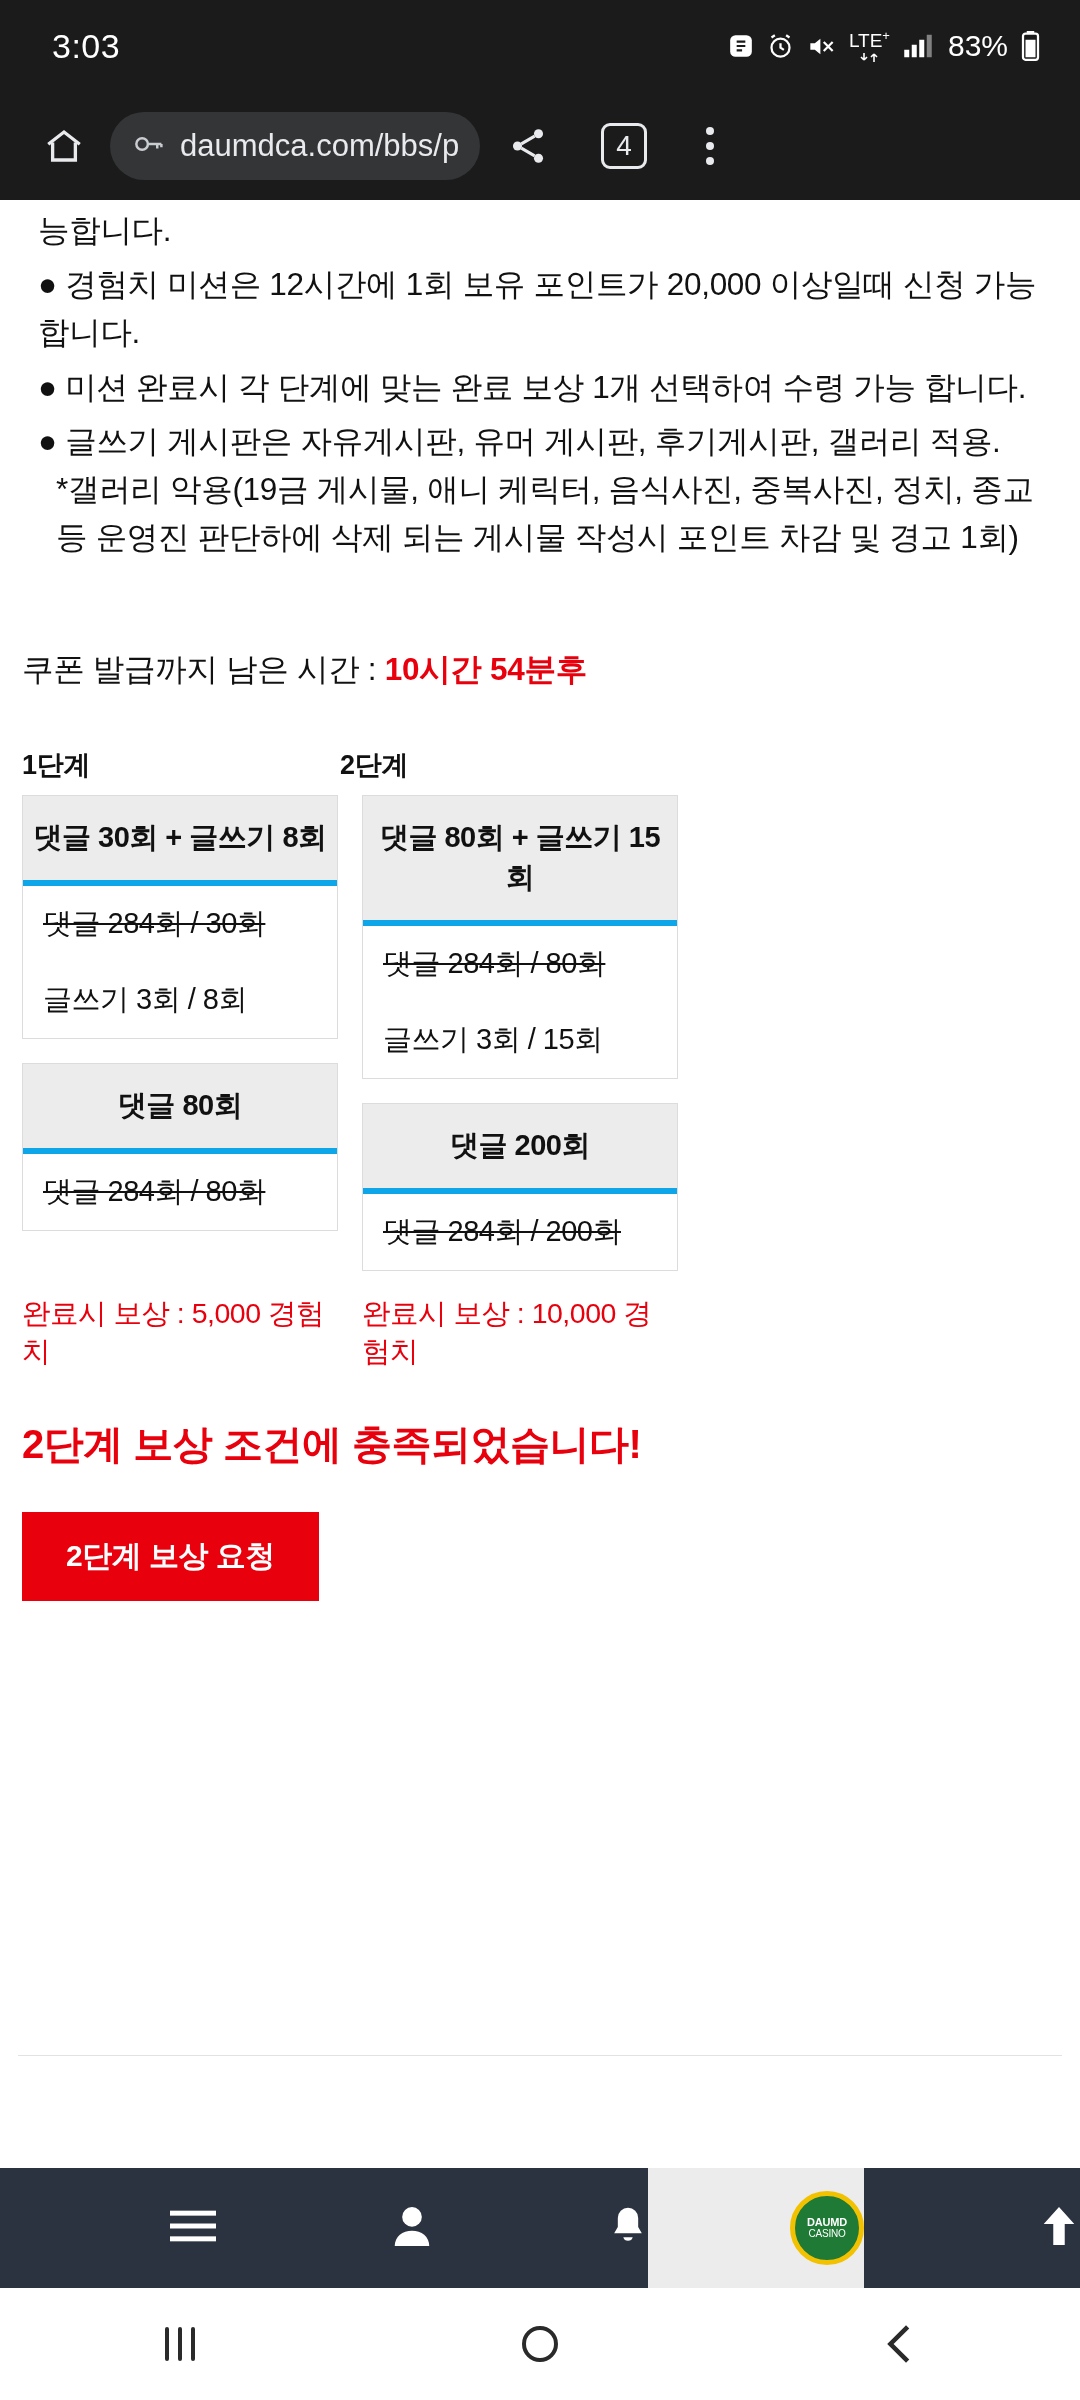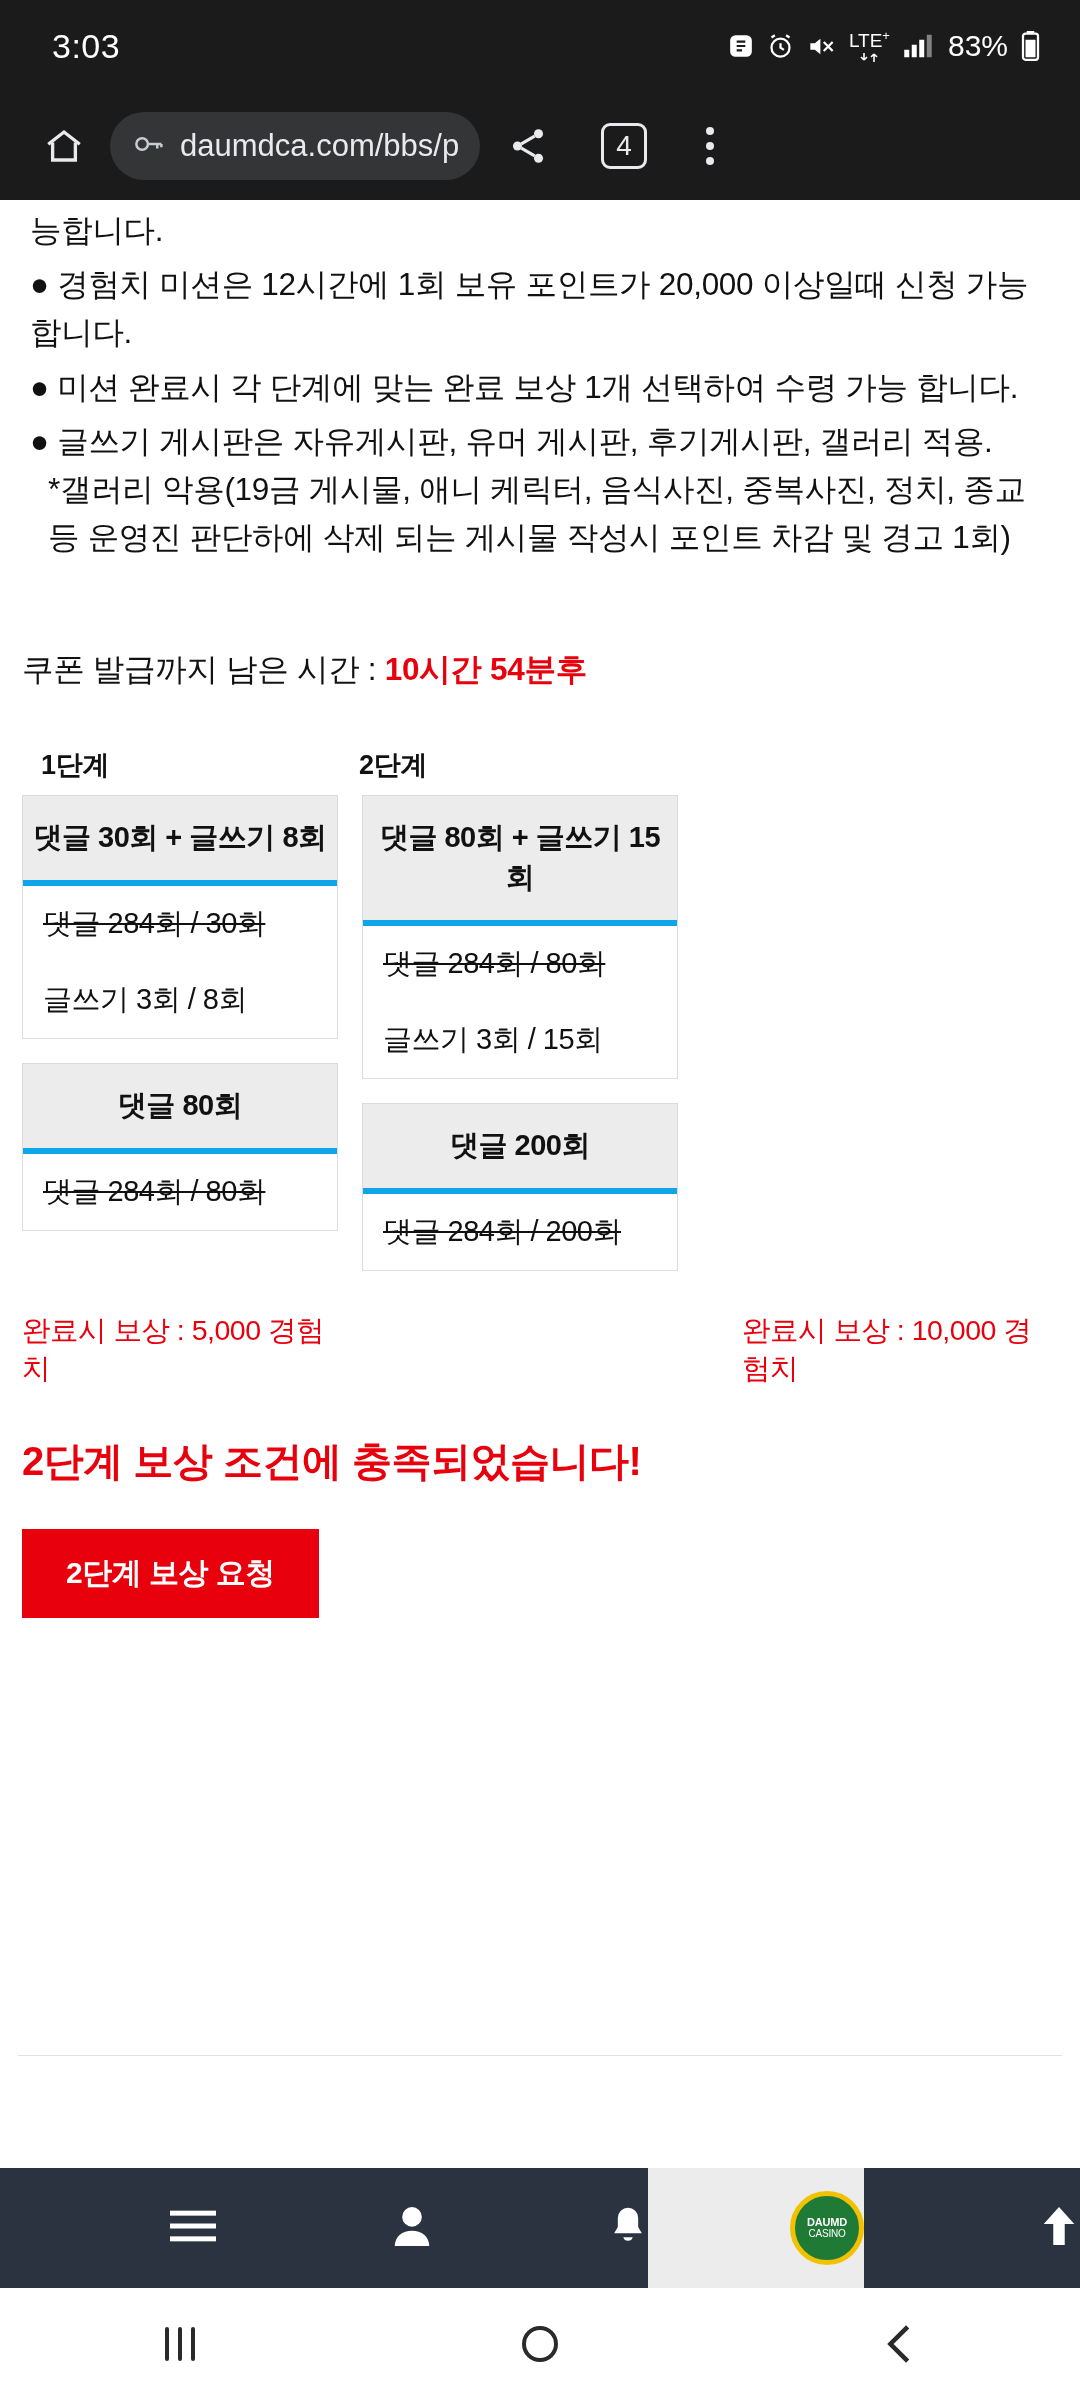--- a/index.html
+++ b/index.html
@@ -49,53 +49,53 @@
   .dot3 { display:flex; flex-direction:column; gap:7px; }
   .dot3 i { width:8px; height:8px; background:#e8eaed; border-radius:50%; display:block; }
 
   
   .content {
     padding: 0 22px; color: #111; background: #fff;
     height: calc(2400px - 92px - 108px - 120px - 112px);
     overflow: hidden;
   }
   .para {
-    font-size: 31.5px; line-height: 1.53; margin: 0 0 0 8px;
+    font-size: 31.5px; line-height: 1.53; margin: 0 0 0 16px;
     letter-spacing: -0.3px;
   }
   .para.first { padding-top: 6px; }
   .bullet-line { margin-top: 6px; }
   .indent { padding-left: 18px; }
 
   .countdown {
     margin-top: 88px; font-size: 31.5px; letter-spacing: -0.3px;
   }
   .countdown .time { color: #e8000d; font-weight: bold; }
 
-  .stage-labels { display: flex; margin-top: 56px; margin-left: 19px; }
+  .stage-labels { display: flex; margin-top: 56px; }
   .stage-labels > div { font-size: 27px; font-weight: bold; letter-spacing: -0.3px; }
   .stage-labels .s1 { width: 318px; }
   .stage-labels .s2 { width: 318px; }
 
   .grid { display: flex; gap: 24px; margin-top: 12px; }
   .col { width: 316px; }
   .card {
     border: 1px solid #dcdcdc; background: #fff; margin-bottom: 24px;
   }
   .card-head {
     background: #ececec; border-bottom: 6px solid #0ea5e9;
     font-size: 29px; font-weight: bold; text-align: center;
     padding: 22px 6px; letter-spacing: -0.5px;
   }
   .card-row {
     font-size: 29px; padding: 18px 20px; letter-spacing: -0.5px;
   }
   .card-row.done { text-decoration: line-through; }
 
-  .rewards { display: flex; gap: 24px; margin-top: 17px; justify-content: space-between; }
+  .rewards { display: flex; gap: 24px; margin-top: 0; }
   .rewards > div {
     width: 316px; color: #e8000d; font-size: 28.5px; letter-spacing: -0.5px;
   }
   .reward-msg {
     margin-top: 46px; color: #e8000d; font-size: 40px; font-weight: bold;
     letter-spacing: -0.5px;
   }
   .claim-btn {
     margin-top: 40px; display: inline-block;
     background: #e8000d; color: #fff; border: none;

